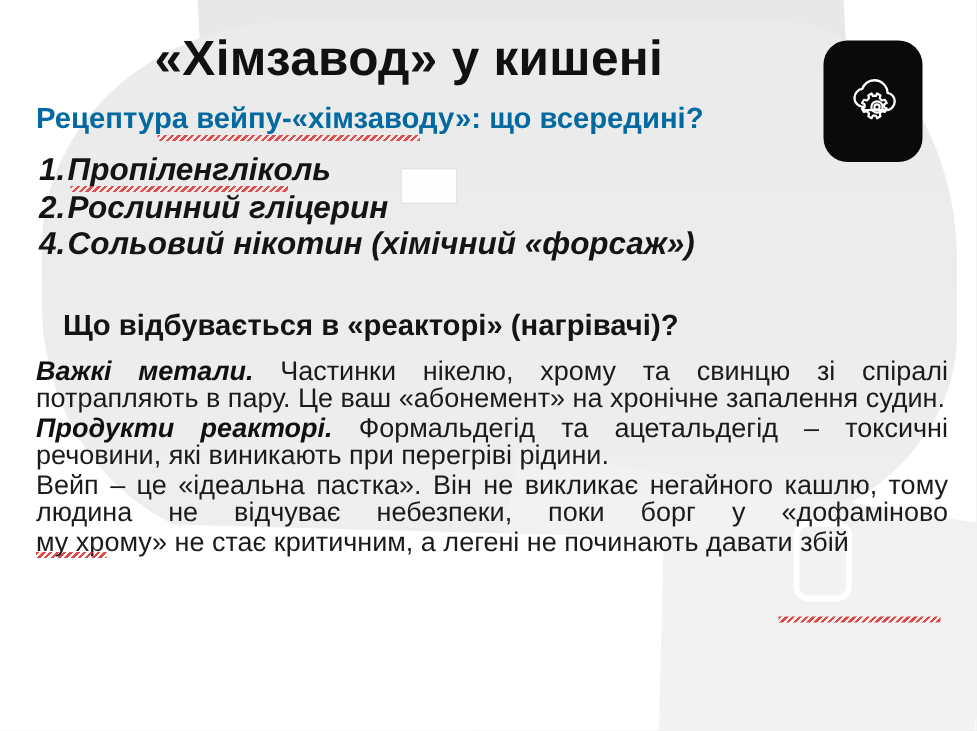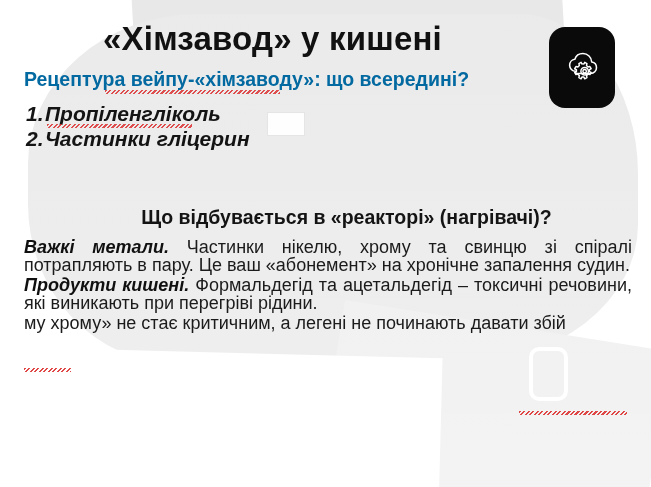--- a/index.html
+++ b/index.html
@@ -97,21 +97,21 @@
   }
   .list-item .num{display:inline-block;min-width:19px;}
   .item-underline{
     position:absolute;top:124px;left:47px;width:145px;height:4px;
     background-image:repeating-linear-gradient(135deg,#d33 0 1.6px,transparent 1.6px 3.2px);
     opacity:.85;
   }
 
   .section-heading{
     position:absolute;top:206px;left:0;width:651px;
-    text-align:center;padding-left:42px;box-sizing:border-box;
+    padding-left:42px;box-sizing:border-box;
     font-size:19.5px;font-weight:700;color:#141414;white-space:nowrap;
   }
 
   .body{position:absolute;top:238px;left:24px;width:608px;}
   .para{
     font-size:18px;line-height:18px;color:#1b1b1b;
     margin:0 0 2px 0;text-align:justify;
   }
   .para .lead{font-weight:700;font-style:italic;color:#101010;}
   .para.tight{margin-bottom:0;}
@@ -157,33 +157,39 @@
     <div class="title">«Хімзавод»  у кишені</div>
 
     <div class="subheading">Рецептура вейпу-«хімзаводу»: що всередині?</div>
     <div class="sub-underline"></div>
 
     <div class="list">
       <div class="list-item">
         <span class="num">1.</span><span>Пропіленгліколь</span>
       </div>
       <div class="list-item">
-        <span class="num">2.</span><span>Частинки гліцерин</span>
+        <span class="num">2.</span><span>Рослинний гліцерин</span>
+      </div>
+      <div class="list-item">
+        <span class="num">4.</span><span>Сольовий нікотин (хімічний «форсаж»)</span>
       </div>
     </div>
     <div class="item-underline"></div>
 
     <div class="section-heading">Що відбувається в «реакторі» (нагрівачі)?</div>
 
     <div class="body">
       <p class="para">
         <span class="lead">Важкі метали.</span><span> Частинки нікелю, хрому та свинцю зі спіралі потрапляють в пару. Це ваш «абонемент» на хронічне запалення судин.</span>
       </p>
       <p class="para">
-        <span class="lead">Продукти кишені.</span><span> Формальдегід та ацетальдегід – токсичні речовини, які виникають при перегріві рідини.</span>
+        <span class="lead">Продукти реакторі.</span><span> Формальдегід та ацетальдегід – токсичні речовини, які виникають при перегріві рідини.</span>
+      </p>
+      <p class="para spread">
+        <span>Вейп – це «ідеальна пастка». Він не викликає негайного кашлю, тому людина не відчуває небезпеки, поки борг у «дофаміново</span>
       </p>
       <p class="para tight">
         <span>му хрому» не стає критичним, а легені не починають давати збій</span>
       </p>
     </div>
 
     <div class="trap-underline"></div>
     <div class="dof-underline"></div>
 
   </div>

